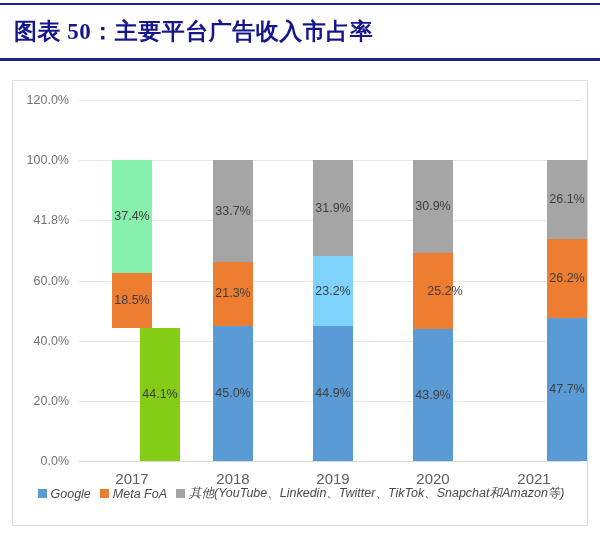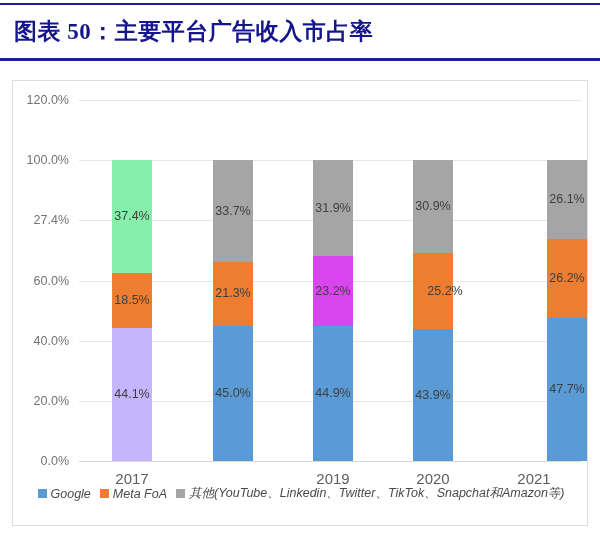--- a/index.html
+++ b/index.html
@@ -176,60 +176,61 @@
   </div>
 
   <div class="chart-card">
     <div class="plot-wrap">
 
       <div class="y-axis">
           <div class="y-tick" style="top: 380px;">0.0%</div>
           <div class="y-tick" style="top: 319.833px;">20.0%</div>
           <div class="y-tick" style="top: 259.667px;">40.0%</div>
           <div class="y-tick" style="top: 199.5px;">60.0%</div>
-          <div class="y-tick" style="top: 139.333px;">27.4%</div>
+          <div class="y-tick" style="top: 139.333px;">41.8%</div>
           <div class="y-tick" style="top: 79.1667px;">100.0%</div>
           <div class="y-tick" style="top: 19px;">120.0%</div>
         </div>
       <div class="plot-area">
           <div class="axis-line" style="top: 380px;"></div>
           <div class="gridline" style="top: 319.833px;"></div>
           <div class="gridline" style="top: 259.667px;"></div>
           <div class="gridline" style="top: 199.5px;"></div>
           <div class="gridline" style="top: 139.333px;"></div>
           <div class="gridline" style="top: 79.1667px;"></div>
           <div class="gridline" style="top: 19px;"></div>
           <div class="bar-group" style="left: 33px;">
             <div class="bar-seg" style="height: 112.512px; background: #86efac;">
               <span class="seg-label">37.4%</span>
             </div>
             <div class="bar-seg" style="height: 55.6542px; background: rgb(237, 125, 49);">
               <span class="seg-label">18.5%</span>
             </div>
-            <div class="bar-seg" style="height: 132.667px; background: #c4b5fd;">
+            <div class="bar-seg" style="height: 132.667px; background: #84cc16; margin-left: 28px;">
               <span class="seg-label">44.1%</span>
             </div>
           </div>
           <div class="x-label" style="left: 8px; top: 389px;">2017</div>
           <div class="bar-group" style="left: 134px;">
             <div class="bar-seg" style="height: 101.381px; background: rgb(165, 165, 165);">
               <span class="seg-label">33.7%</span>
             </div>
             <div class="bar-seg" style="height: 64.0775px; background: rgb(237, 125, 49);">
               <span class="seg-label">21.3%</span>
             </div>
             <div class="bar-seg" style="height: 135.375px; background: rgb(91, 155, 213);">
               <span class="seg-label">45.0%</span>
             </div>
           </div>
+          <div class="x-label" style="left: 109px; top: 389px;">2018</div>
           <div class="bar-group" style="left: 234px;">
             <div class="bar-seg" style="height: 95.9658px; background: rgb(165, 165, 165);">
               <span class="seg-label">31.9%</span>
             </div>
-            <div class="bar-seg" style="height: 69.7933px; background: #d946ef;">
+            <div class="bar-seg" style="height: 69.7933px; background: #7dd3fc;">
               <span class="seg-label">23.2%</span>
             </div>
             <div class="bar-seg" style="height: 135.074px; background: rgb(91, 155, 213);">
               <span class="seg-label">44.9%</span>
             </div>
           </div>
           <div class="x-label" style="left: 209px; top: 389px;">2019</div>
           <div class="bar-group" style="left: 334px; text-align: center;">
             <div class="bar-seg" style="height: 92.9575px; background: rgb(165, 165, 165);">
               <span class="seg-label">30.9%</span>

